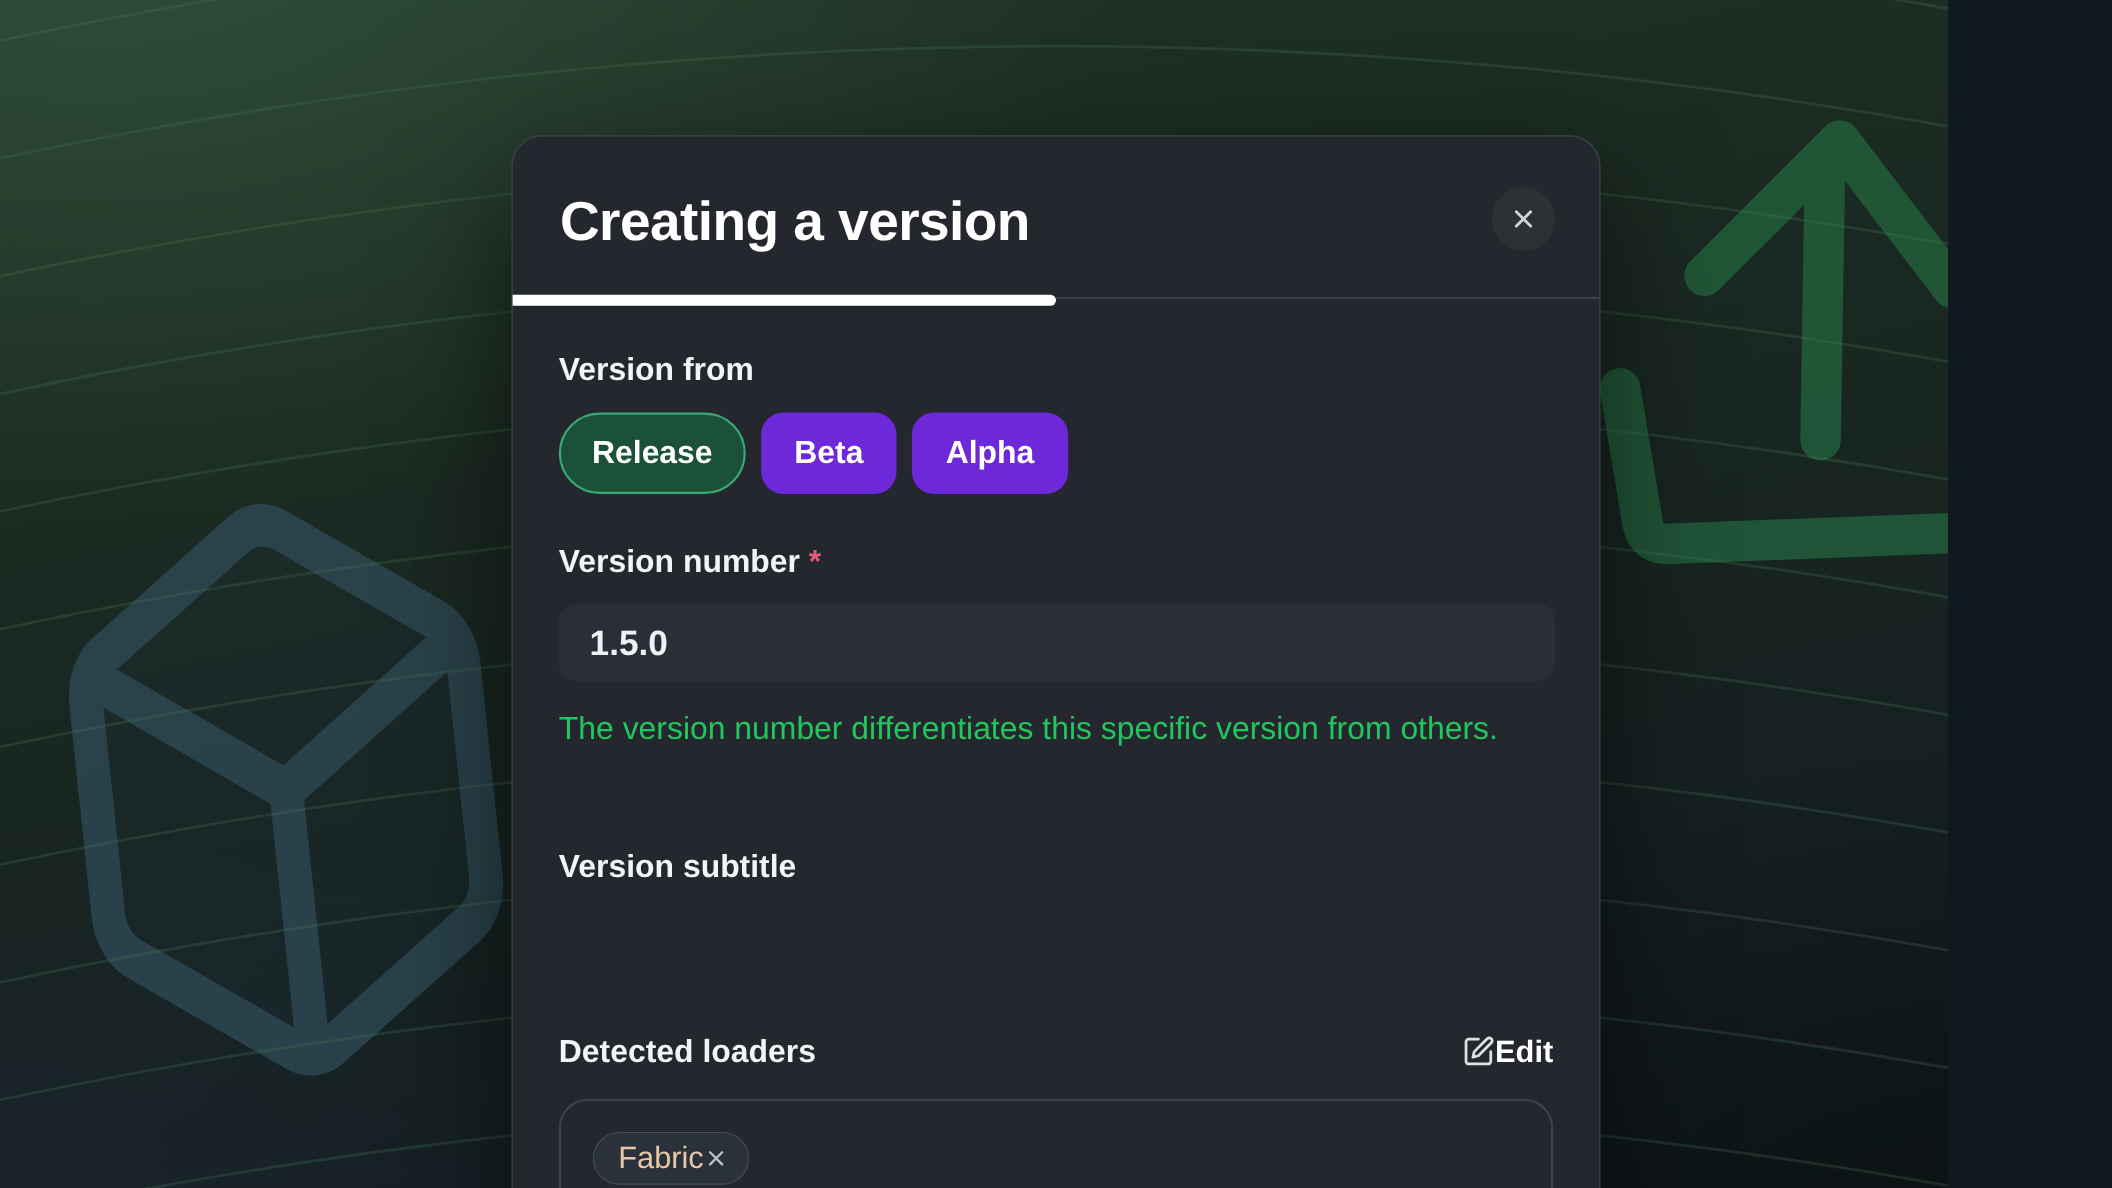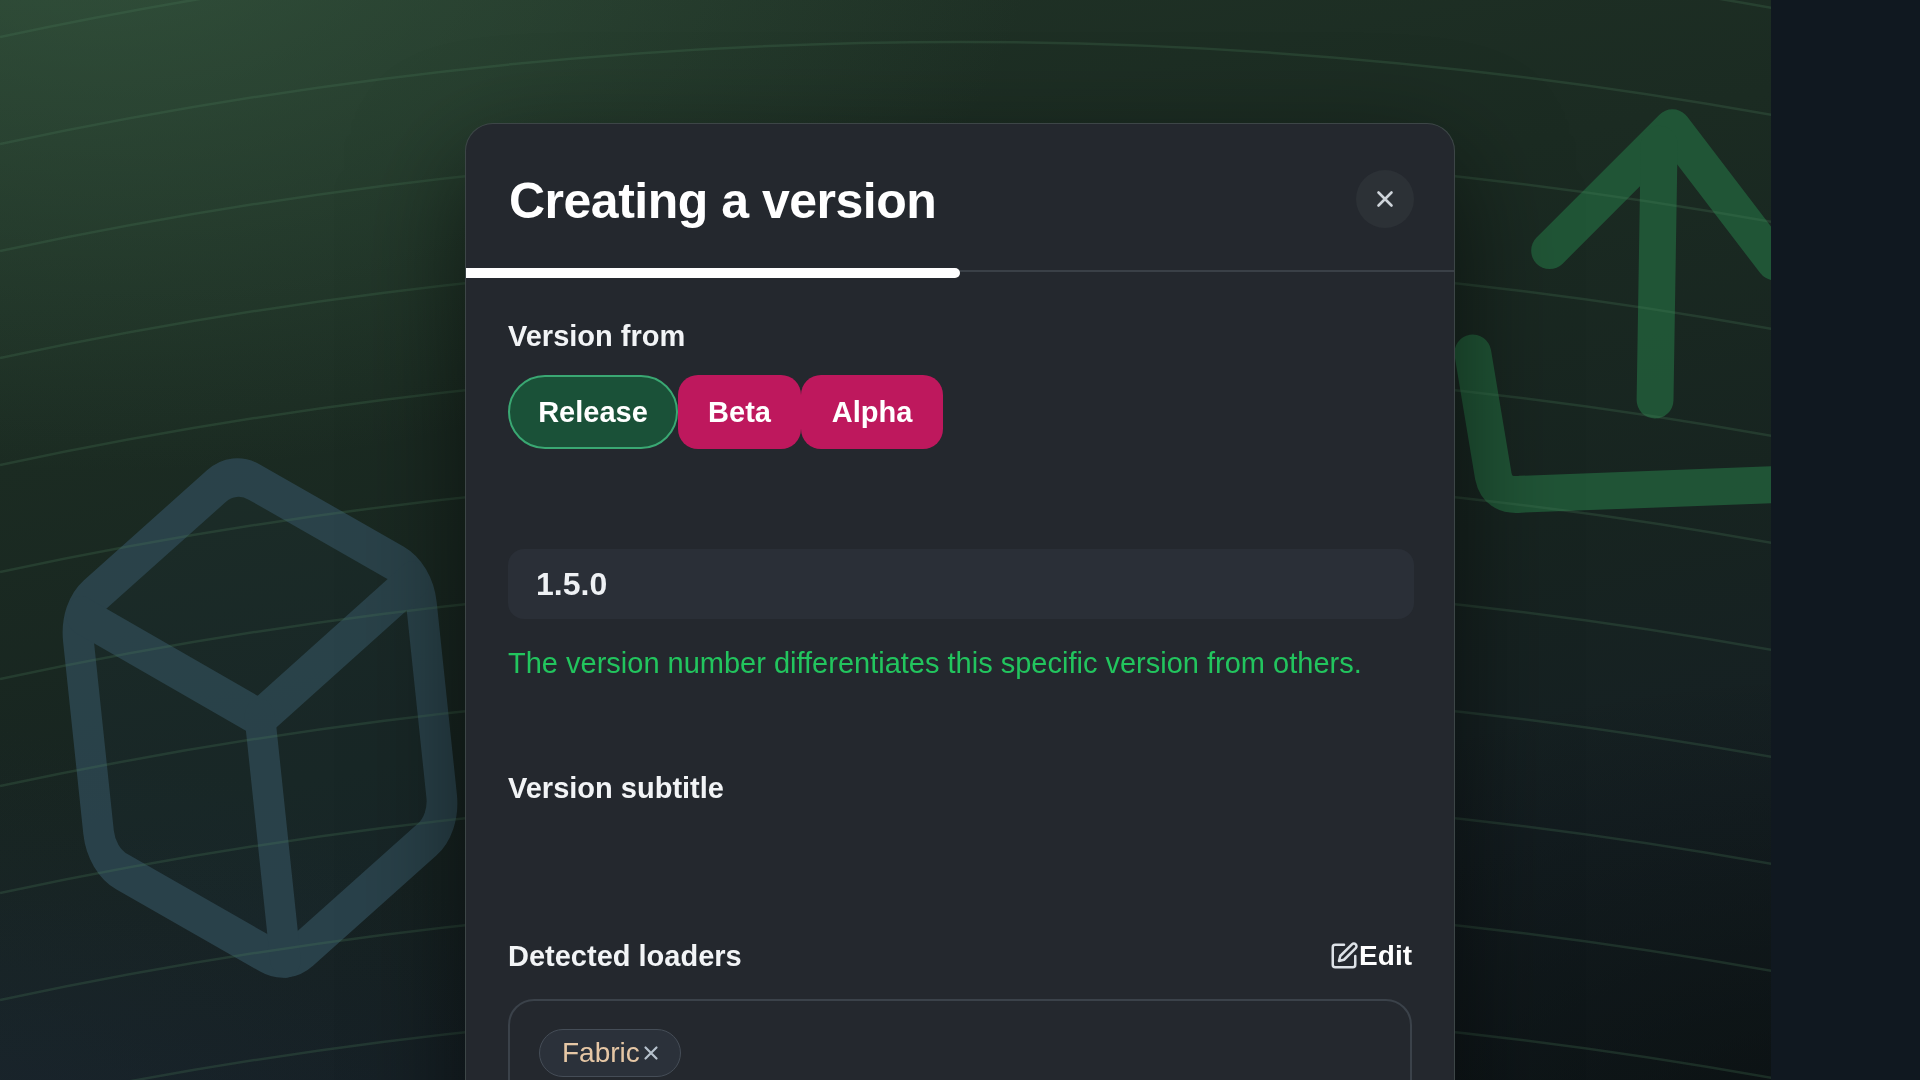--- a/index.html
+++ b/index.html
@@ -31,25 +31,25 @@
     position:absolute;left:890px;top:46px;width:58px;height:58px;border-radius:50%;
     background:#2c3136;border:none;display:flex;align-items:center;justify-content:center;
     cursor:pointer;padding:0;
   }
   .progress-track{position:absolute;left:0;right:0;top:146px;height:2px;background:#3a4047;}
   .progress-fill{position:absolute;left:0;top:144px;height:10px;background:#ffffff;border-radius:0 5px 5px 0;}
 
   .label{position:absolute;left:42px;font-size:29px;line-height:38px;font-weight:700;color:#f2f4f6;}
   .asterisk{color:#e25a75;font-weight:700;margin-left:8px;}
 
-  .pill-row{position:absolute;left:42px;top:251px;display:flex;}
+  .pill-row{position:absolute;left:42px;top:251px;display:flex;gap:14px;}
   .pill{
     height:74px;border-radius:37px;border:none;display:flex;align-items:center;justify-content:center;
     font-family:"Liberation Sans",sans-serif;font-size:29px;font-weight:700;color:#ffffff;
-    background:#be185d;cursor:pointer;box-sizing:border-box;padding:0;
+    background:#6d28d9;cursor:pointer;box-sizing:border-box;padding:0;
   }
   .pill.unselected{border-radius:20px;}
   .pill.selected{background:#1a5138;border:2px solid #3aa873;border-radius:37px;}
   .pill-release{width:170px;}
   .pill-beta{width:123px;}
   .pill-alpha{width:142px;}
 
   .text-input{
     position:absolute;left:42px;width:906px;height:70px;box-sizing:border-box;
     background:#2a2f37;border:none;border-radius:16px;padding:0 28px;
@@ -123,20 +123,23 @@
     <div class="progress-track"></div>
     <div class="progress-fill" style="width: 50%;"></div>
 
     <div class="label" style="top:193px">Version from</div>
     <div class="pill-row">
       <button class="pill selected pill-release">Release</button>
       <button class="pill unselected pill-beta">Beta</button>
       <button class="pill unselected pill-alpha">Alpha</button>
     </div>
 
+    <div class="label" style="top:368px">
+      <span>Version number</span><span class="asterisk">*</span>
+    </div>
     <input class="text-input" style="top: 425px;" type="text" value="1.5.0">
     <div class="helper">The version number differentiates this specific version from others.</div>
 
     <div class="label" style="top:645px">Version subtitle</div>
 
     <div class="label loaders-row-label">Detected loaders</div>
     <button class="edit-btn">
       <svg width="30" height="30" viewBox="0 0 24 24" fill="none" stroke="#dde2e7" stroke-width="2" stroke-linecap="round" stroke-linejoin="round">
         <path d="M12 3H5a2 2 0 0 0-2 2v14a2 2 0 0 0 2 2h14a2 2 0 0 0 2-2v-7"></path>
         <path d="M18.375 2.625a2.121 2.121 0 1 1 3 3L12 15l-4 1 1-4Z"></path>

